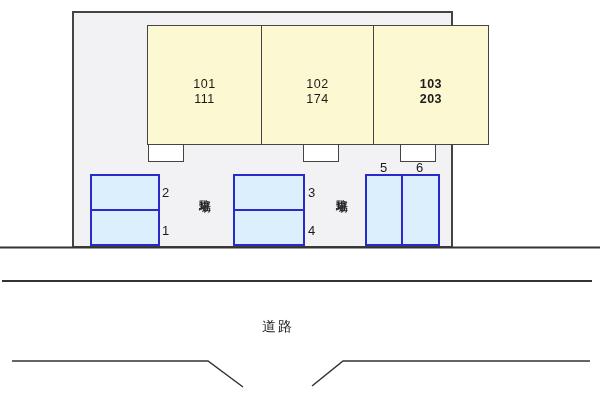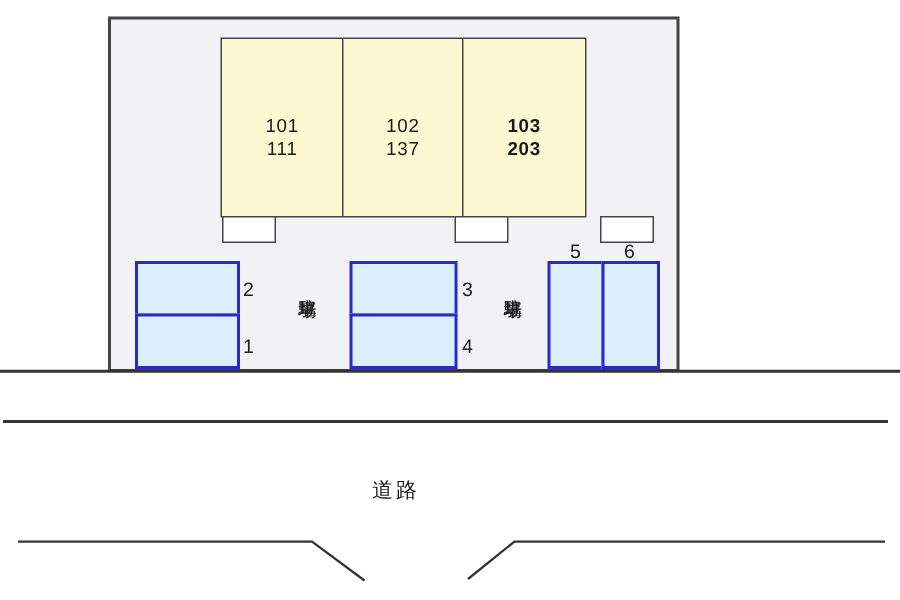--- a/index.html
+++ b/index.html
@@ -20,21 +20,21 @@
     font-family:"Liberation Sans","DejaVu Sans",sans-serif;
     color:var(--text);overflow:hidden;
   }
   
   .property{
     position:absolute;left:72px;top:11px;width:381px;height:237px;
     background:var(--property-fill);border:2px solid var(--property-border);
   }
   
   .building{
-    position:absolute;left:147px;top:25px;width:244px;height:120px;
+    position:absolute;left:147px;top:25px;width:342px;height:120px;
     background:var(--building-fill);border:1.5px solid var(--building-border);
     display:flex;flex-direction:row;
   }
   .unit{
     flex:97;display:flex;flex-direction:column;justify-content:center;
     align-items:center;padding-top:13px;
     font-size:12.5px;line-height:15px;letter-spacing:0.5px;
   }
   .unit+.unit{border-left:1.5px solid var(--building-border);}
   .unit.u2{flex:95;}
@@ -61,40 +61,40 @@
   .gc .pspace.left{width:38px;}
   .gc .pspace.right{width:39px;margin-left:-2px;}
   .pnum{
     position:absolute;font-size:13px;line-height:14px;width:14px;
   }
   .lot-label{
     position:absolute;writing-mode:vertical-rl;text-orientation:upright;
     font-size:12px;line-height:14px;letter-spacing:1px;width:14px;
   }
   .road-label{
-    position:absolute;left:248px;top:318px;width:60px;text-align:left;
+    position:absolute;left:248px;top:318px;width:60px;text-align:center;
     font-size:14px;letter-spacing:2px;
   }
   .road-svg{position:absolute;left:0;top:0;pointer-events:none;}
 </style>
 </head>
 <body>
 
 <div id="stage">
 
   <div class="property"></div>
 
   <div class="building">
     <div class="unit u1">
       <span>101</span>
       <span>111</span>
     </div>
     <div class="unit u2">
       <span>102</span>
-      <span>137</span>
+      <span>174</span>
     </div>
     <div class="unit u3">
       <span>103</span>
       <span>203</span>
     </div>
   </div>
 
   <div class="step s1"></div>
   <div class="step s2"></div>
   <div class="step s3"></div>

